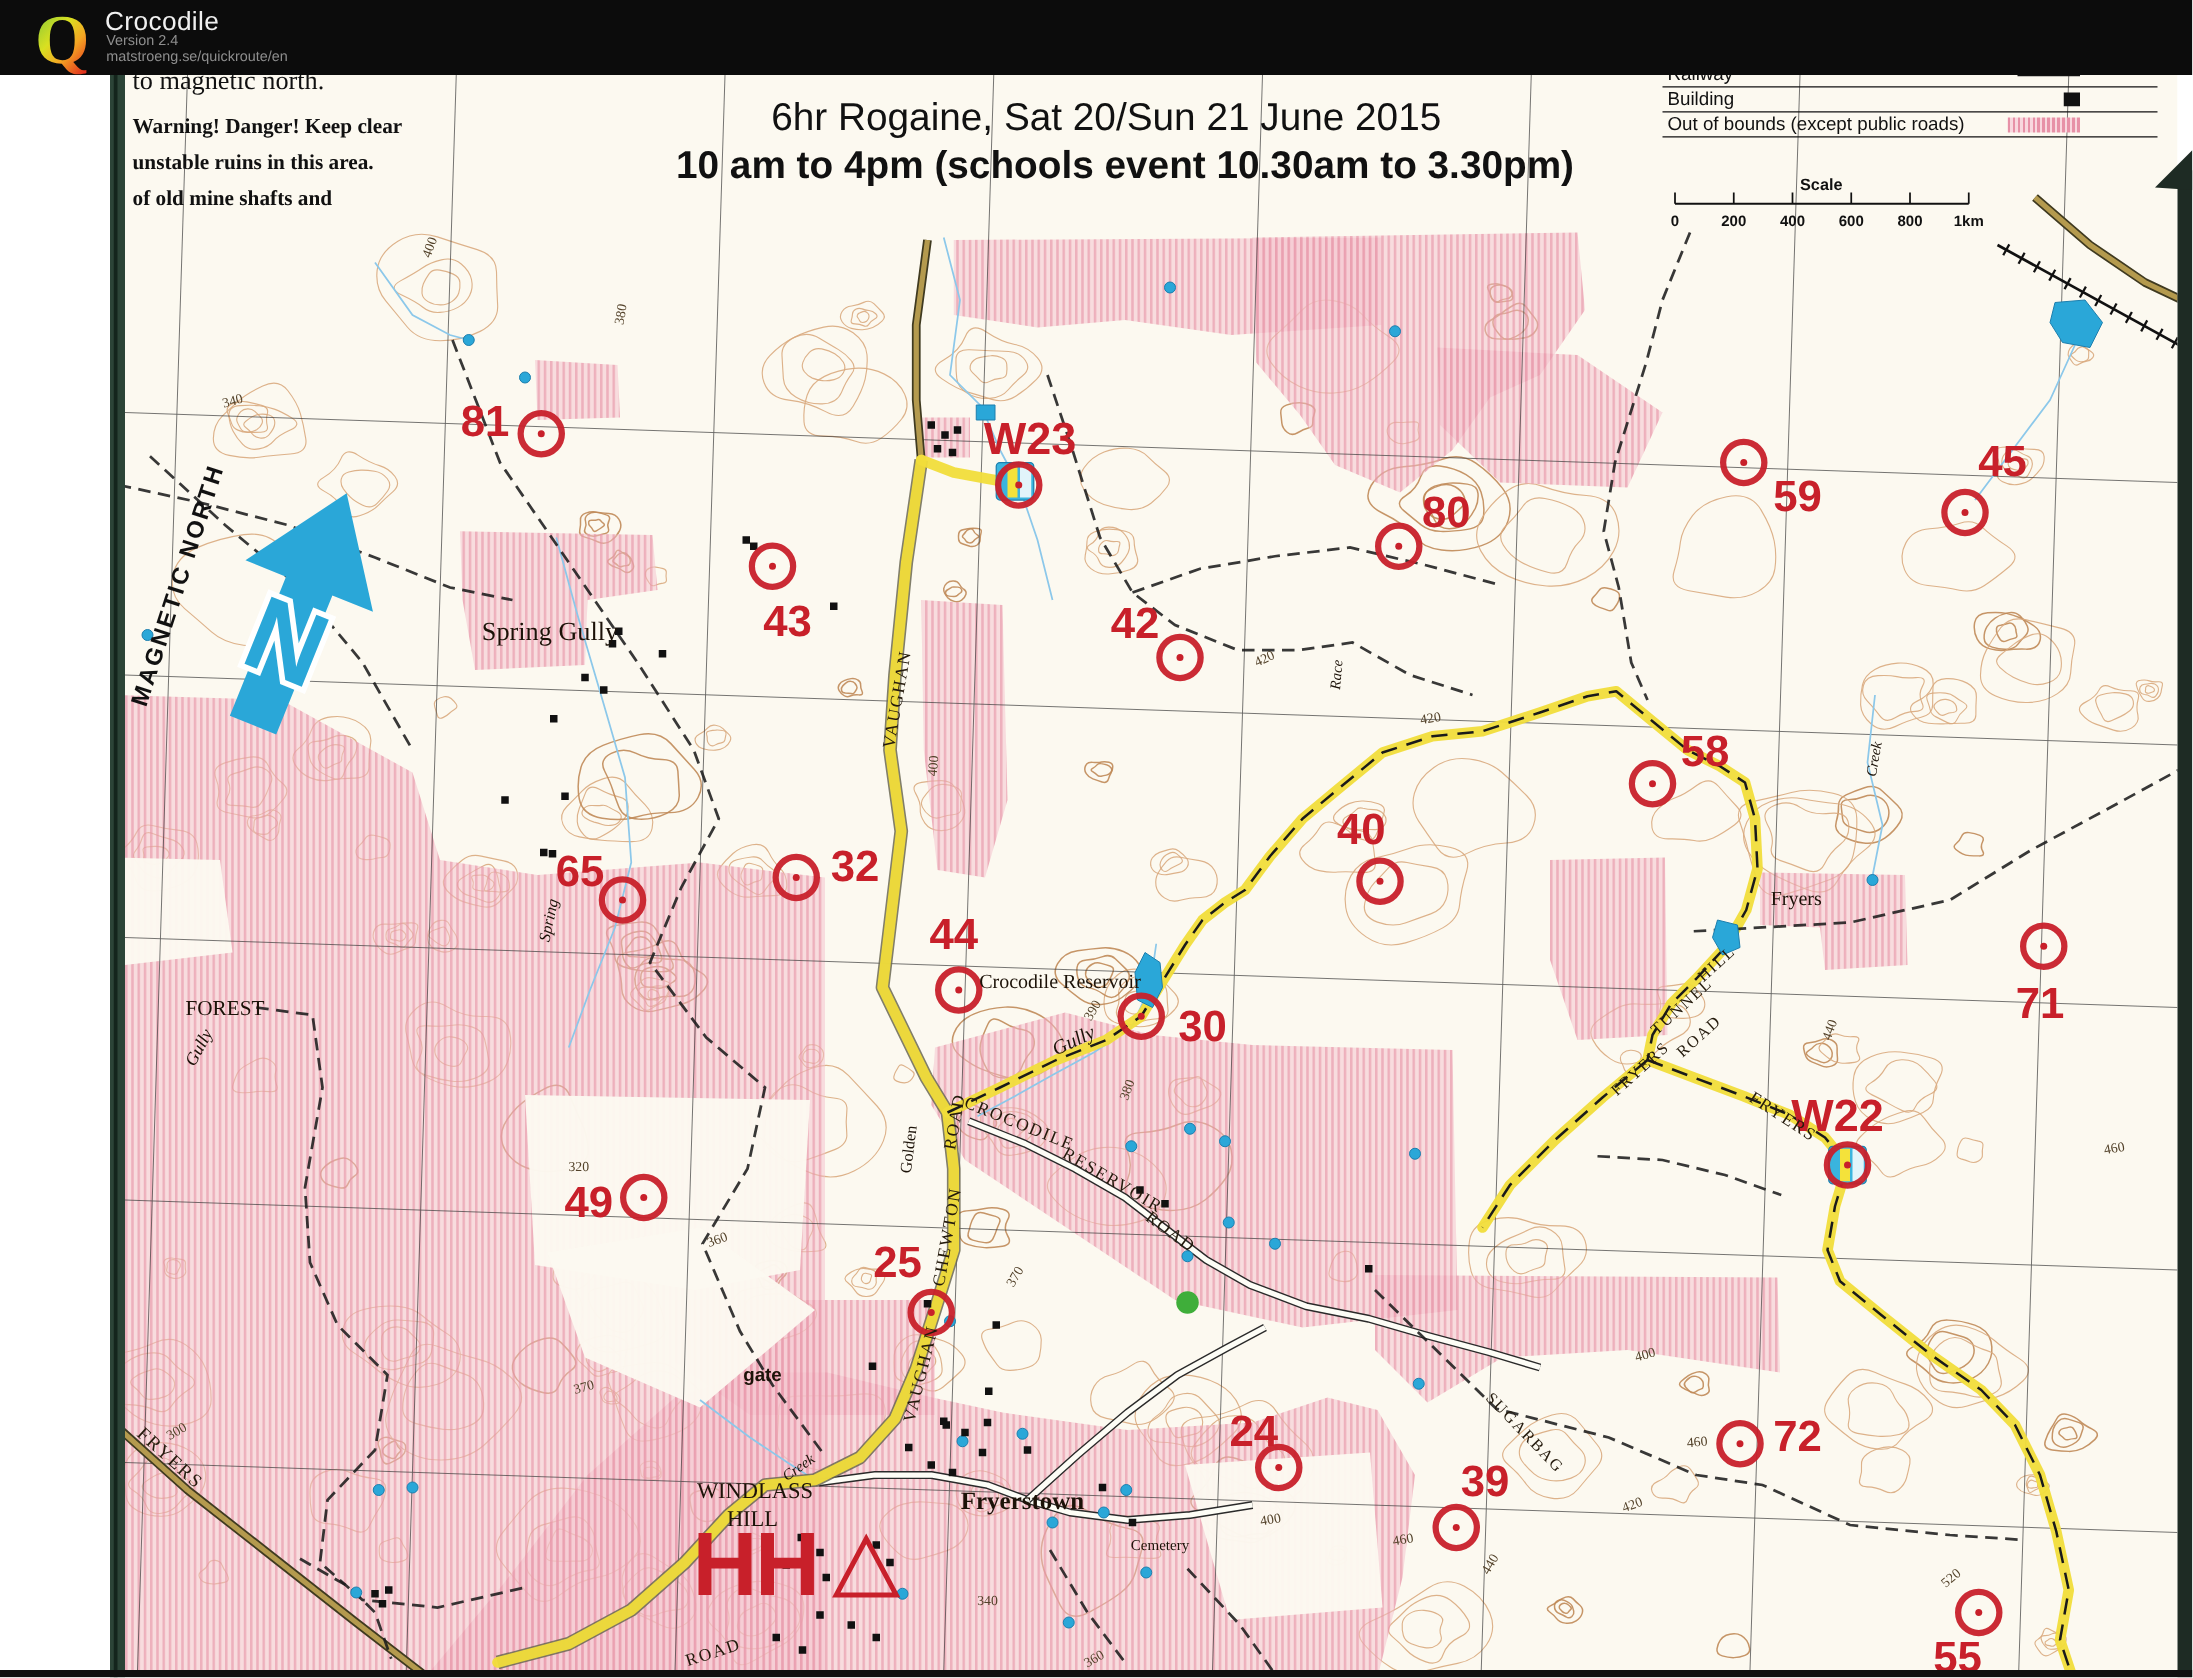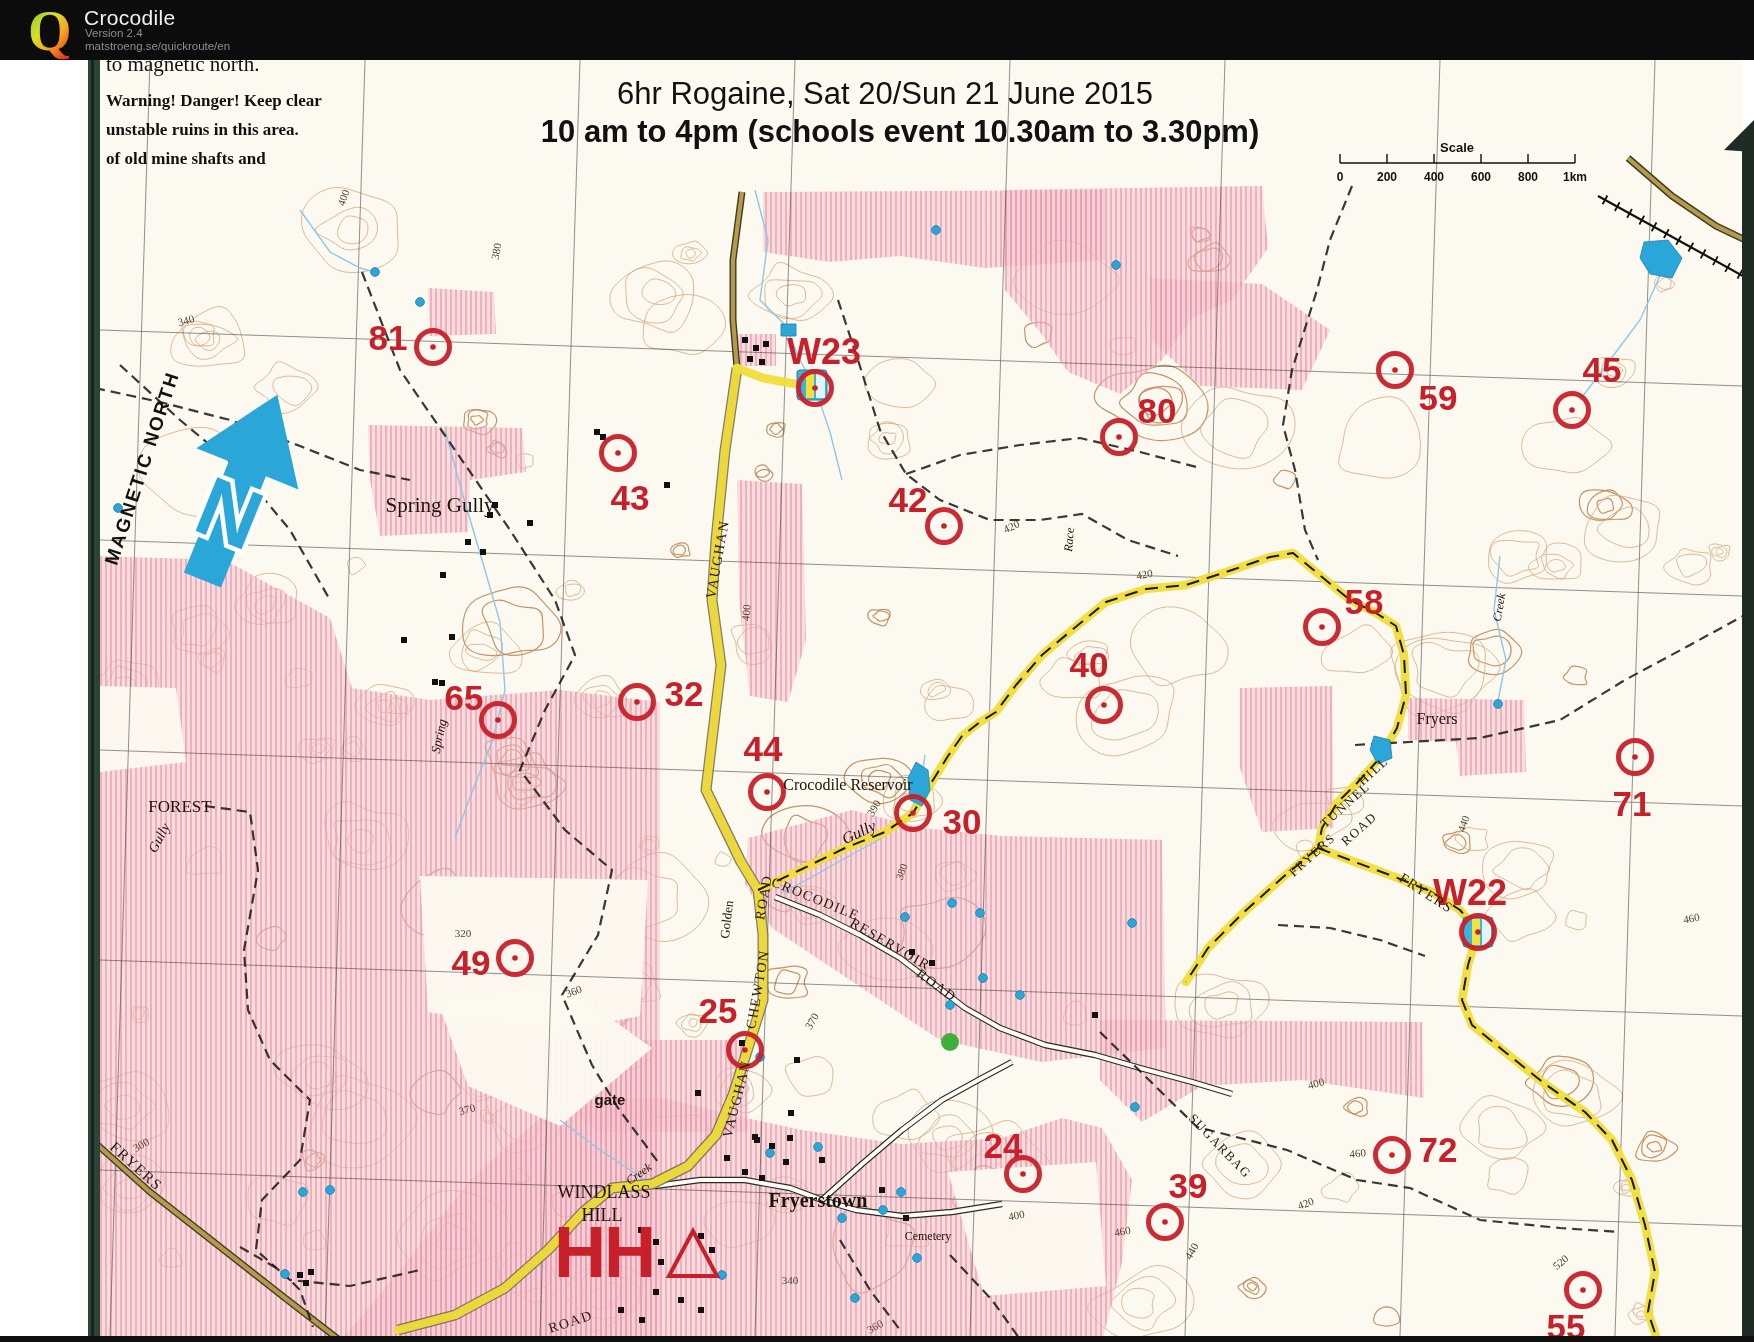--- a/index.html
+++ b/index.html
@@ -716,13 +716,27 @@
 
   <div class="note-top">to magnetic north.</div>
   <div class="warning">
     <div>Warning! Danger! Keep clear</div>
     <div>unstable ruins in this area.</div>
     <div>of old mine shafts and</div>
   </div>
   <div class="evtitle">6hr Rogaine, Sat 20/Sun 21 June 2015</div>
   <div class="evtitle2">10 am to 4pm (schools event 10.30am to 3.30pm)</div>
 
+  <div class="legend">
+    <div class="lrow">
+      <span class="lab">Railway</span>
+      <span class="sw sw-rail"></span>
+    </div>
+    <div class="lrow">
+      <span class="lab">Building</span>
+      <span class="sw sw-building"></span>
+    </div>
+    <div class="lrow">
+      <span class="lab">Out of bounds (except public roads)</span>
+      <span class="sw sw-oob"></span>
+    </div>
+  </div>
 </div>
 
 </body></html>

